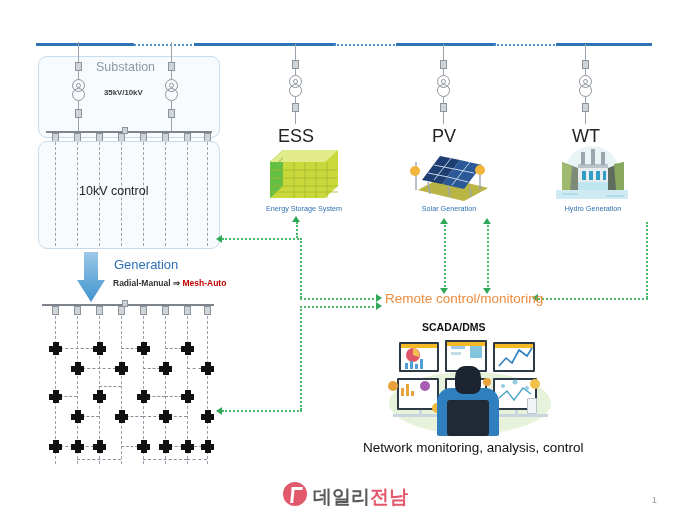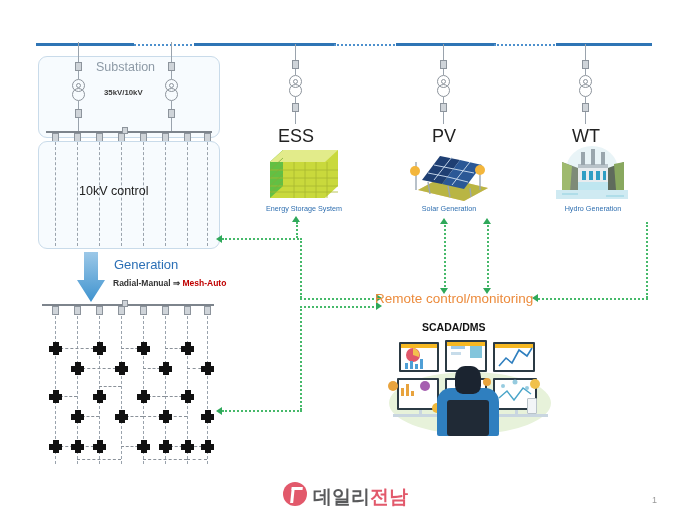--- a/index.html
+++ b/index.html
@@ -63,21 +63,21 @@
 
   
   .gdash-h{position:absolute;height:0;border-top:2px dotted #46b96a;}
   .gdash-v{position:absolute;width:0;border-left:2px dotted #46b96a;}
   .garrow{position:absolute;width:0;height:0;}
   .ga-left{border-top:4px solid transparent;border-bottom:4px solid transparent;border-right:6px solid #2fa85a;}
   .ga-right{border-top:4px solid transparent;border-bottom:4px solid transparent;border-left:6px solid #2fa85a;}
   .ga-up{border-left:4px solid transparent;border-right:4px solid transparent;border-bottom:6px solid #2fa85a;}
   .ga-down{border-left:4px solid transparent;border-right:4px solid transparent;border-top:6px solid #2fa85a;}
 
-  #lbl-remote{left:375px;top:291px;font-size:13.5px;color:#ec8b3c;white-space:nowrap;}
+  #lbl-remote{left:385px;top:291px;font-size:13.5px;color:#ec8b3c;white-space:nowrap;}
   #lbl-scada{left:422px;top:321px;font-size:10.5px;color:#111;font-weight:bold;}
   #lbl-netmon{left:363px;top:440px;font-size:13.5px;color:#111;white-space:nowrap;}
 
   
   #scada-art{left:375px;top:336px;width:190px;height:100px;}
   #scada-ellipse{position:absolute;left:14px;top:36px;width:162px;height:62px;border-radius:50%;background:#e7f2da;}
   .mon{position:absolute;background:#fff;border:2px solid #2b3a44;box-sizing:border-box;border-radius:1px;}
   .mon .bar{position:absolute;left:0;top:0;right:0;height:4px;background:#f6b823;}
   .person-head{position:absolute;background:#1b2430;border-radius:40% 40% 30% 30%;}
   .person-body{position:absolute;background:#2f7fbf;border-radius:14px 14px 2px 2px;}
@@ -515,20 +515,21 @@
     <div class="desk" style="left:90px;top:74px;width:3px;height:5px;"></div>
     <div class="desk" style="left:140px;top:74px;width:3px;height:5px;"></div>
 
     <div class="person-body" style="left:62px;top:52px;width:62px;height:48px;"></div>
     <div class="person-head" style="left:80px;top:30px;width:26px;height:28px;"></div>
     <div class="person-lap" style="left:72px;top:64px;width:42px;height:36px;"></div>
 
     <div class="abs" style="left:152px;top:62px;width:8px;height:14px;background:#f2f5f7;border:1px solid #b9c3c9;border-radius:1px;"></div>
   </div>
 
+  <div class="abs" id="lbl-netmon">Network monitoring, analysis, control</div>
 
   <div class="abs" id="footer-logo">
     <div id="logo-mark">
         <em></em>
       </div>
     <div id="logo-text">
       <span class="k1">데일리</span><span class="k2">전남</span>
     </div>
   </div>
   <div class="abs" id="page-num">1</div>

